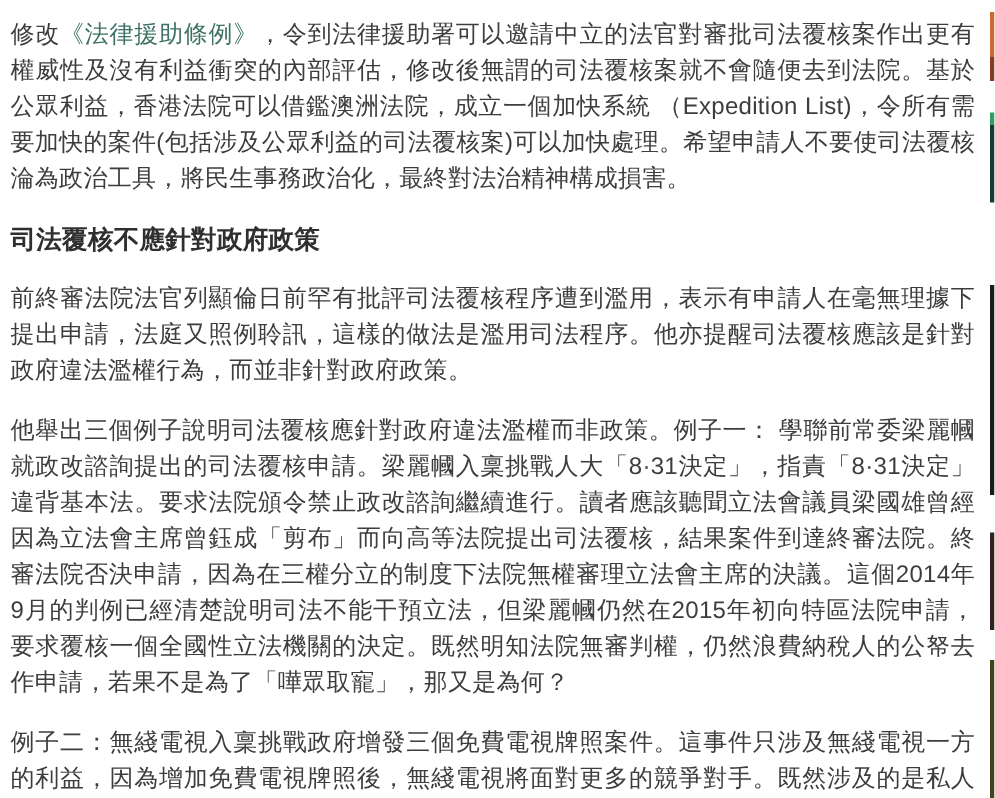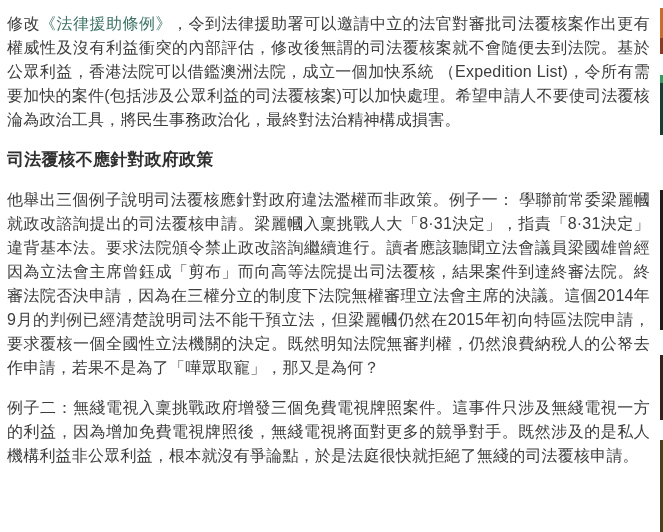--- a/index.html
+++ b/index.html
@@ -62,20 +62,21 @@
 </head>
 <body>
 
 <div class="page">
   <div class="article">
 
     <p><span>修改</span><a class="ordinance-link" href="#">《法律援助條例》</a><span>，令到法律援助署可以邀請中立的法官對審批司法覆核案作出更有權威性及沒有利益衝突的內部評估，修改後無謂的司法覆核案就不會隨便去到法院。基於公眾利益，香港法院可以借鑑澳洲法院，成立一個加快系統 （Expedition List)，令所有需要加快的案件(包括涉及公眾利益的司法覆核案)可以加快處理。希望申請人不要使司法覆核淪為政治工具，將民生事務政治化，最終對法治精神構成損害。</span></p>
 
     <h2>司法覆核不應針對政府政策</h2>
 
+    <p>前終審法院法官列顯倫日前罕有批評司法覆核程序遭到濫用，表示有申請人在毫無理據下提出申請，法庭又照例聆訊，這樣的做法是濫用司法程序。他亦提醒司法覆核應該是針對政府違法濫權行為，而並非針對政府政策。</p>
 
     <p>他舉出三個例子說明司法覆核應針對政府違法濫權而非政策。例子一： 學聯前常委梁麗幗就政改諮詢提出的司法覆核申請。梁麗幗入稟挑戰人大「8·31決定」，指責「8·31決定」違背基本法。要求法院頒令禁止政改諮詢繼續進行。讀者應該聽聞立法會議員梁國雄曾經因為立法會主席曾鈺成「剪布」而向高等法院提出司法覆核，結果案件到達終審法院。終審法院否決申請，因為在三權分立的制度下法院無權審理立法會主席的決議。這個2014年9月的判例已經清楚說明司法不能干預立法，但梁麗幗仍然在2015年初向特區法院申請，要求覆核一個全國性立法機關的決定。既然明知法院無審判權，仍然浪費納稅人的公帑去作申請，若果不是為了「嘩眾取寵」，那又是為何？</p>
 
     <p>例子二：無綫電視入稟挑戰政府增發三個免費電視牌照案件。這事件只涉及無綫電視一方的利益，因為增加免費電視牌照後，無綫電視將面對更多的競爭對手。既然涉及的是私人機構利益非公眾利益，根本就沒有爭論點，於是法庭很快就拒絕了無綫的司法覆核申請。</p>
 
   </div>
 
   <div class="edge-strip">
       <div class="seg" style="top: 8px; height: 30px; background: rgb(201, 106, 47);"></div>
       <div class="seg" style="top: 38px; height: 16px; background: rgb(138, 58, 36);"></div>

